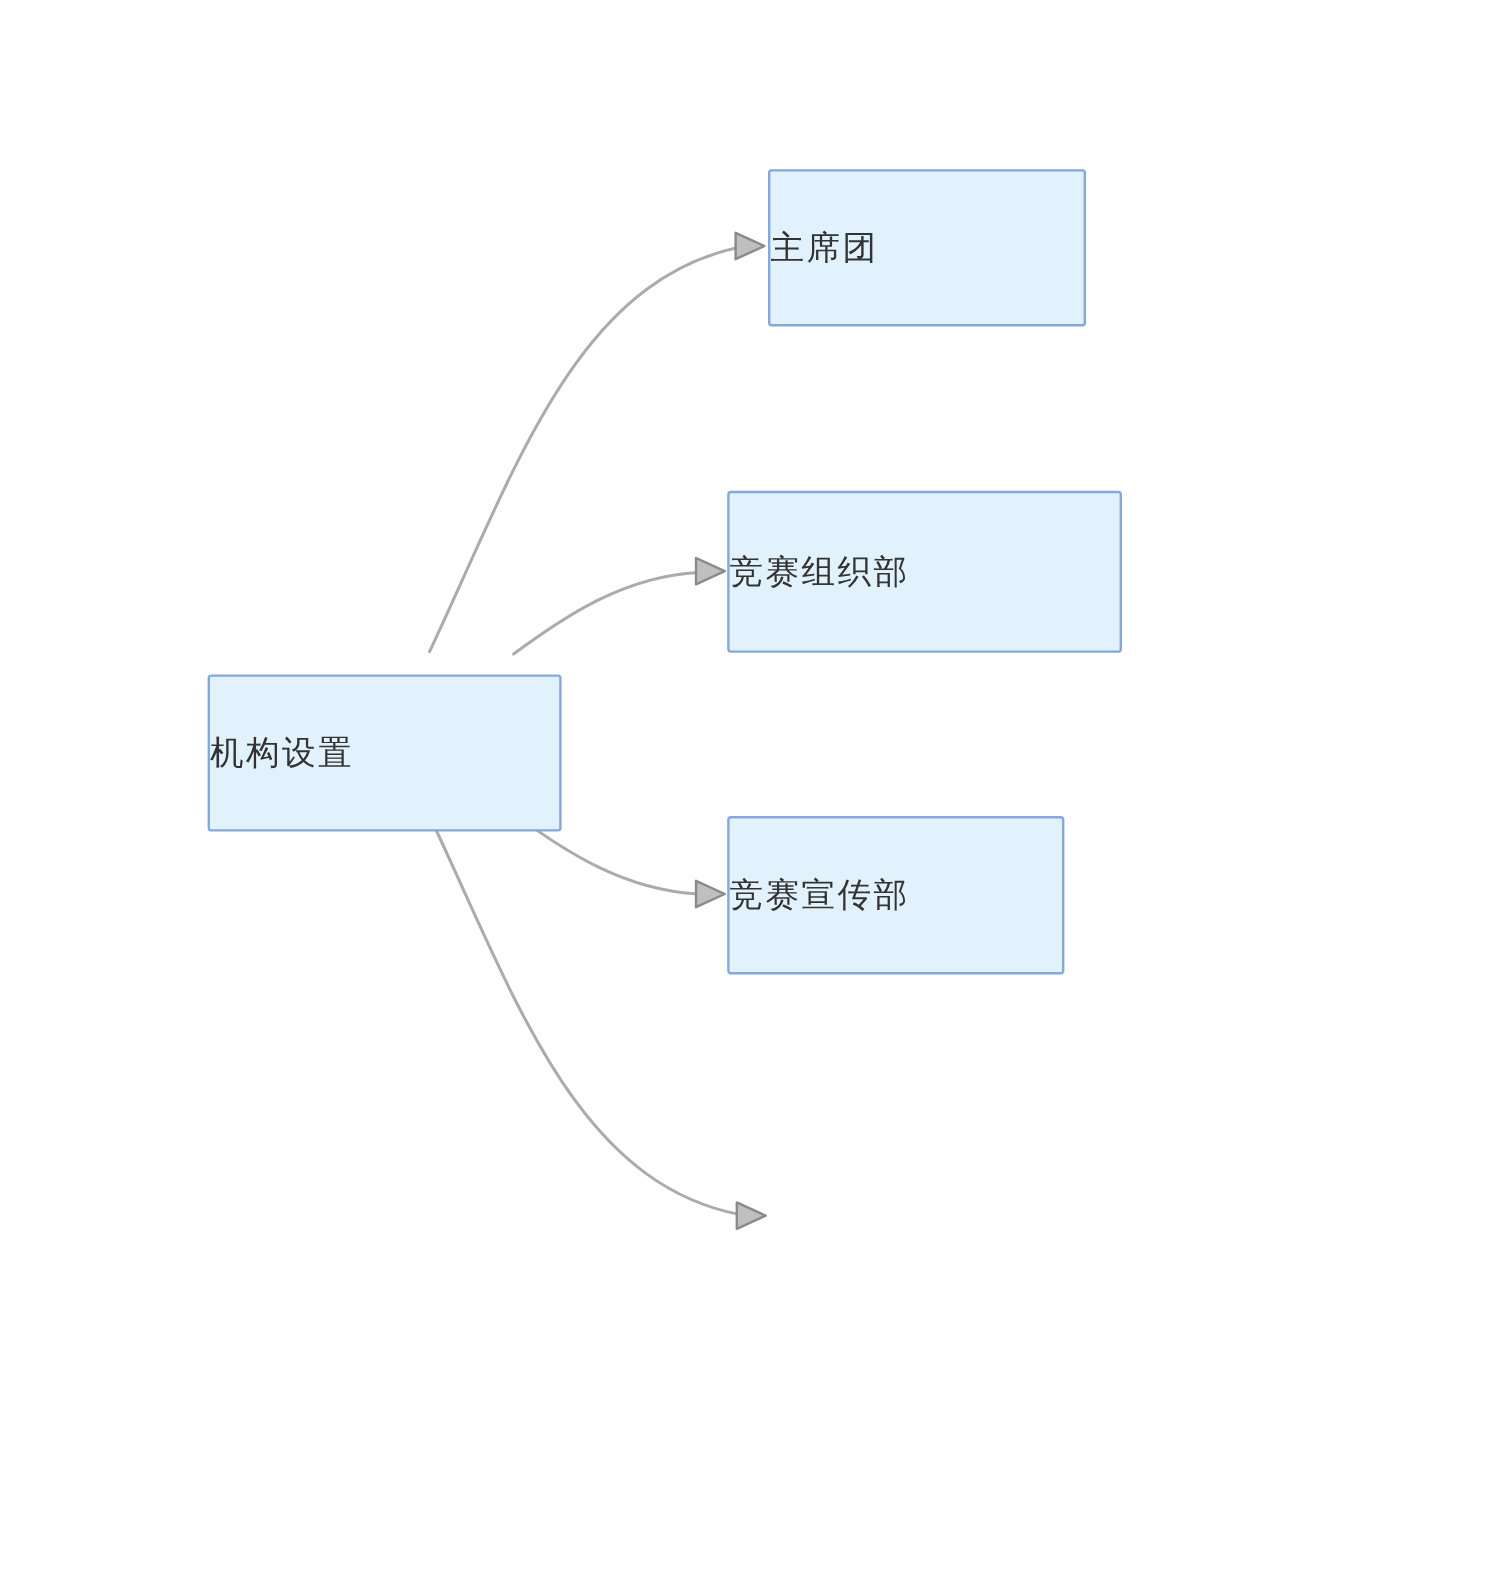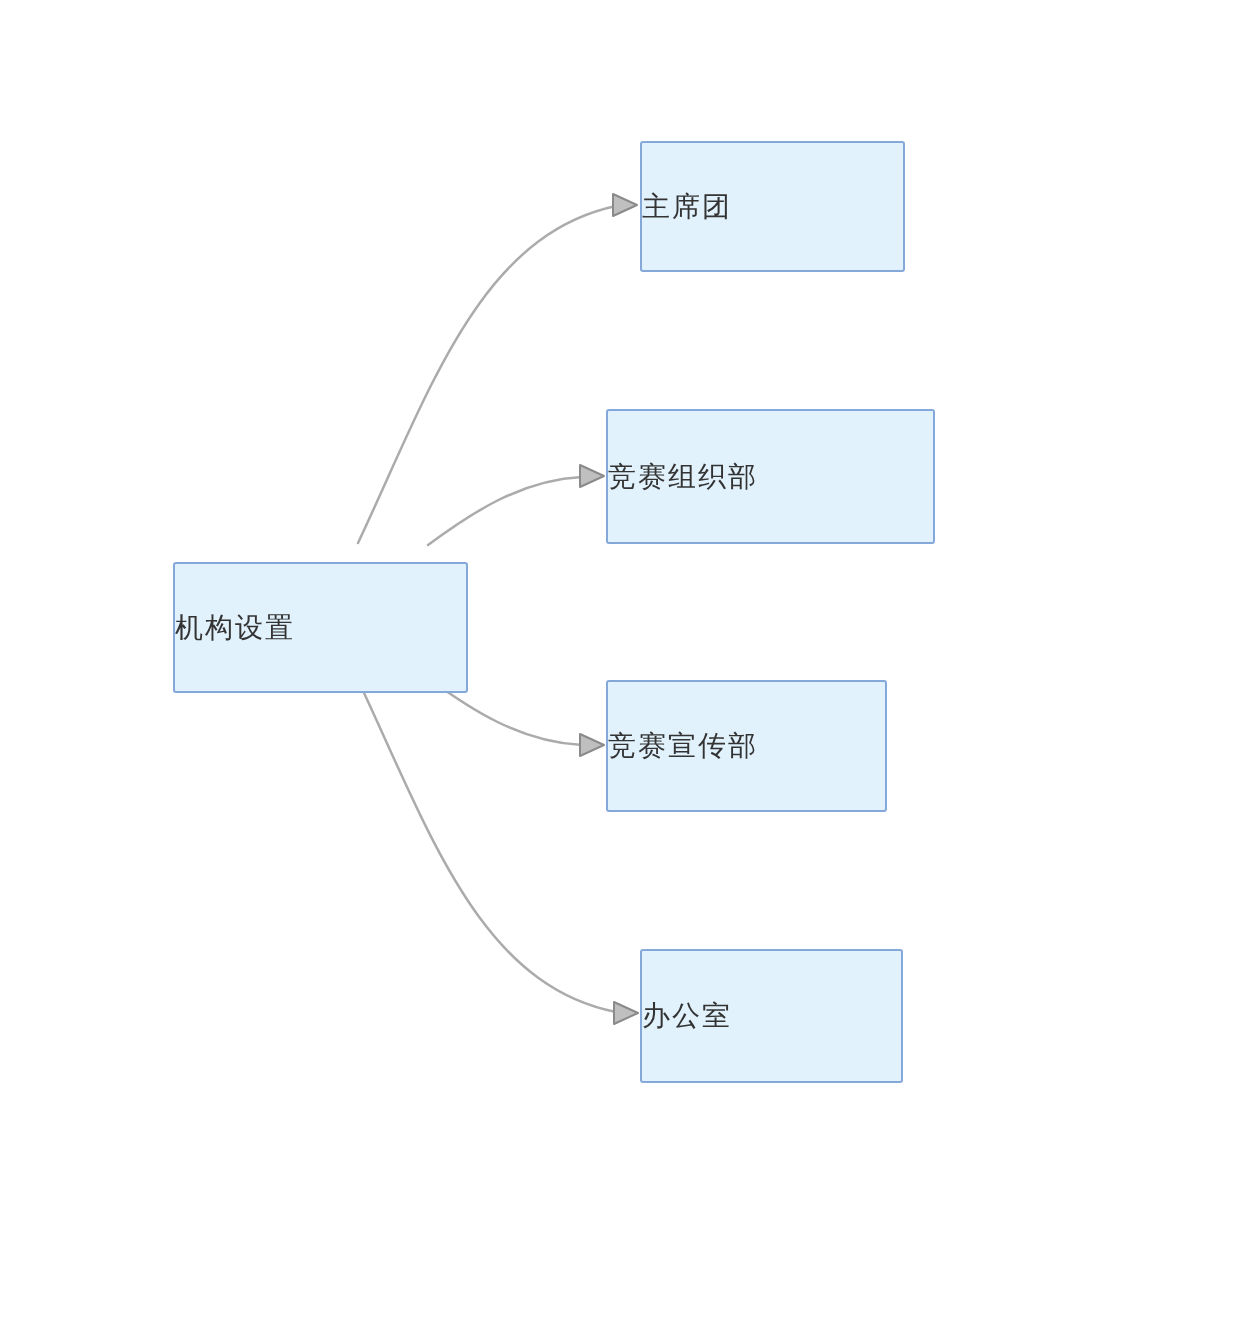--- a/index.html
+++ b/index.html
@@ -96,17 +96,14 @@
   </div>
 
   <div class="node node-org-dept">
     <span class="node-label">竞赛组织部</span>
   </div>
 
   <div class="node node-publicity-dept">
     <span class="node-label">竞赛宣传部</span>
   </div>
 
-  <div class="node node-office">
-    <span class="node-label">办公室</span>
-  </div>
 
 </div>
 
 </body></html>

